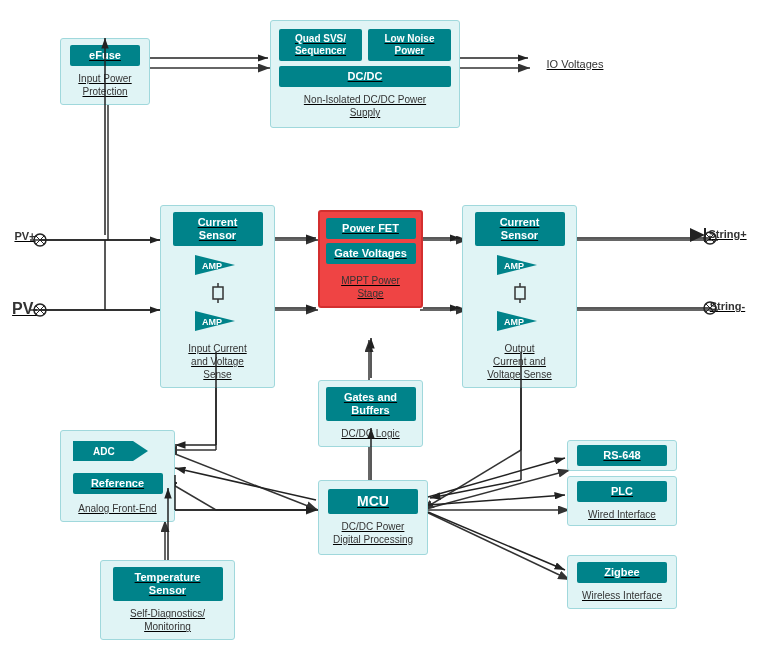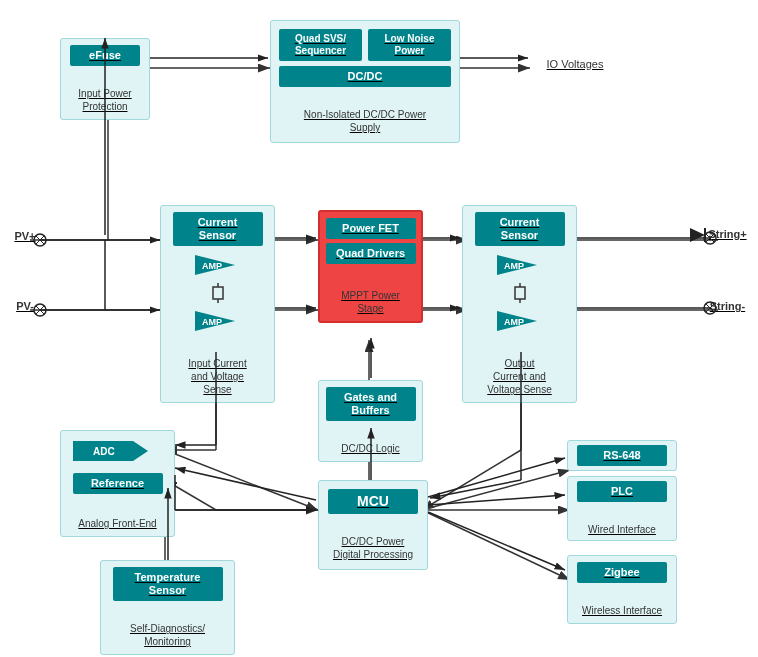--- a/index.html
+++ b/index.html
@@ -42,21 +42,21 @@
     }
     .red-border {
       border: 2px solid #d32f2f;
       border-radius: 3px;
     }
     .label-text {
       color: #333;
       font-size: 10px;
       text-align: center;
       line-height: 1.3;
-      margin-top: 21px;
+      margin-top: 6px;
     }
     
     .arrows-svg {
       position: absolute;
       top: 0; left: 0;
       width: 758px;
       height: 657px;
       pointer-events: none;
     }
     .arrow-line {
@@ -156,21 +156,21 @@
 
   <div class="block" style="left:530px; top:58px; width:90px;">
     <div style="font-size:11px; color:#333;">IO Voltages</div>
   </div>
 
   <div class="block" style="left:10px; top:230px; width:30px;">
     <div style="font-size:11px; color:#333; font-weight:bold;">PV+</div>
   </div>
 
   <div class="block" style="left:10px; top:300px; width:30px;">
-    <div style="font-size:11px; color:#333; font-weight:bold;">PV-</div>
+    <div style="font-size:16px; color:#333; font-weight:bold;">PV-</div>
   </div>
 
   <div class="block light-blue-container" style="left:160px; top:205px; width:115px; padding:6px;">
     <div class="teal-box" style="width:90px; margin-bottom:4px;">Current<br>Sensor</div>
     <div style="display:flex; align-items:center; margin-bottom:3px;">
 
       <svg width="55" height="30">
         <polygon points="5,5 5,25 45,15" fill="#00838a"></polygon>
         <text x="12" y="19" font-size="9" fill="white" font-weight="bold">AMP</text>
       </svg>
@@ -187,21 +187,21 @@
       <svg width="55" height="30">
         <polygon points="5,5 5,25 45,15" fill="#00838a"></polygon>
         <text x="12" y="19" font-size="9" fill="white" font-weight="bold">AMP</text>
       </svg>
     </div>
     <div class="label-text">Input Current<br>and Voltage<br>Sense</div>
   </div>
 
   <div class="block red-border" style="left:318px; top:210px; width:105px; padding:6px; background:#ef4444;">
     <div class="teal-box" style="width:90px; margin-bottom:4px;">Power FET</div>
-    <div class="teal-box" style="width:90px; margin-bottom:4px;">Quad Drivers</div>
+    <div class="teal-box" style="width:90px; margin-bottom:4px;">Gate Voltages</div>
     <div class="label-text">MPPT Power<br>Stage</div>
   </div>
 
   <div class="block light-blue-container" style="left:462px; top:205px; width:115px; padding:6px;">
     <div class="teal-box" style="width:90px; margin-bottom:4px;">Current<br>Sensor</div>
     <div style="display:flex; align-items:center; margin-bottom:3px;">
       <svg width="55" height="30">
         <polygon points="5,5 5,25 45,15" fill="#00838a"></polygon>
         <text x="12" y="19" font-size="9" fill="white" font-weight="bold">AMP</text>
       </svg>

